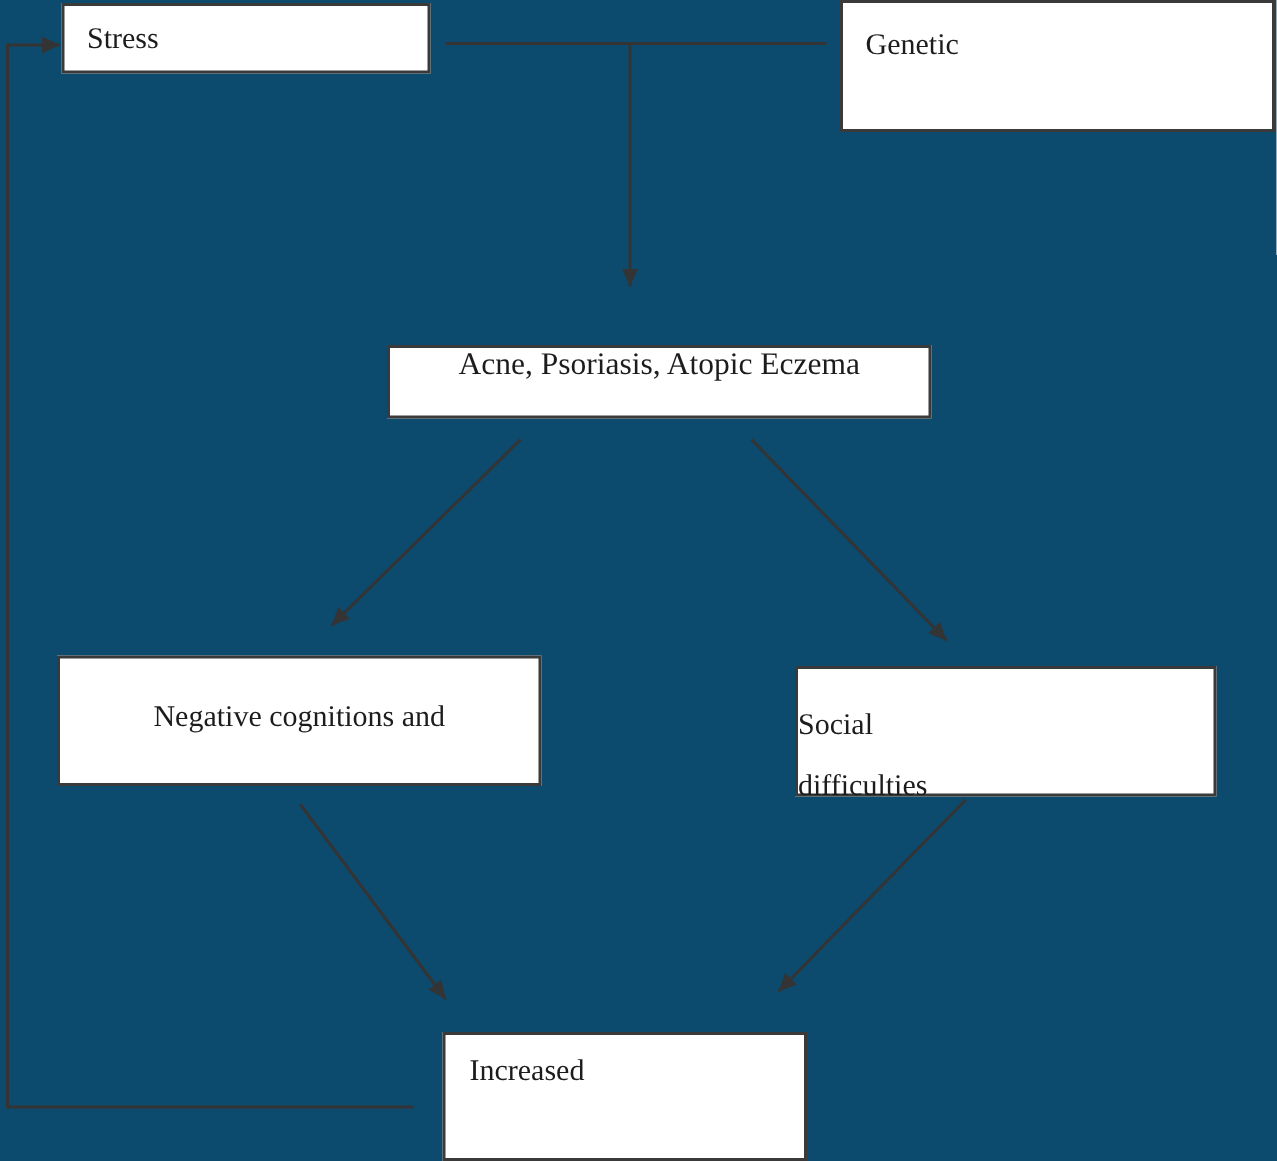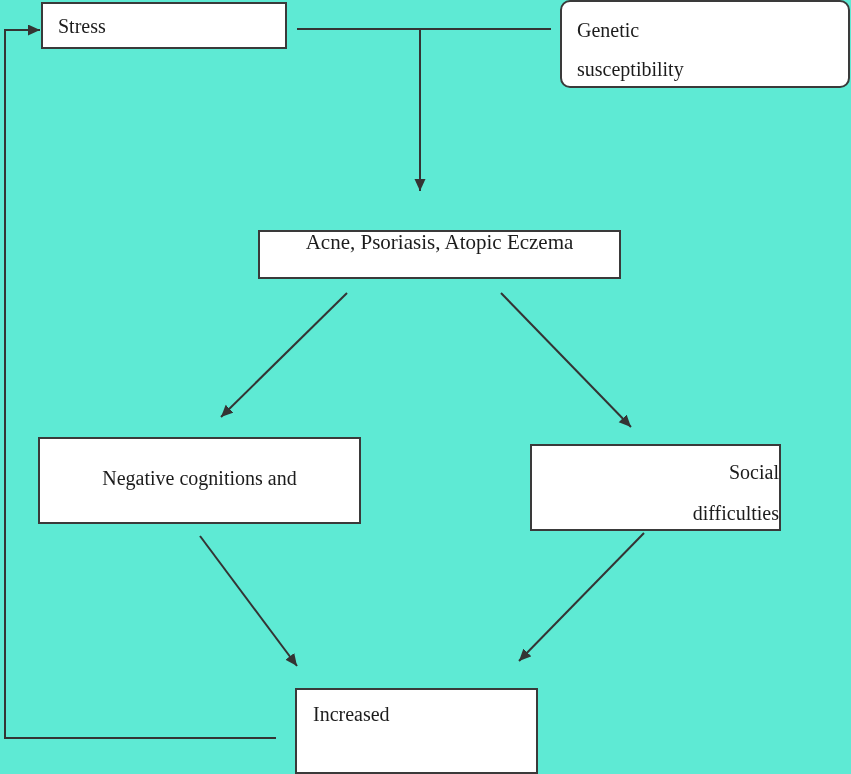--- a/index.html
+++ b/index.html
@@ -4,21 +4,21 @@
 <style>
   html, body {
     margin: 0;
     padding: 0;
     background: #ffffff;
   }
   .canvas {
     position: relative;
     width: 851px;
     height: 774px;
-    background: #5eead4;
+    background: #0c4a6e;
     overflow: hidden;
     font-family: "Liberation Serif", "DejaVu Serif", serif;
     color: #1c1c1c;
   }
   .connector-layer {
     position: absolute;
     left: 0;
     top: 0;
     width: 851px;
     height: 774px;
@@ -35,39 +35,38 @@
 
   
   #node-stress {
     left: 41px; top: 2px; width: 246px; height: 47px;
     display: flex; align-items: center; padding-left: 15px;
   }
   
   #node-genetic {
     left: 560px; top: 0px; width: 290px; height: 88px;
     padding: 9px 0 0 15px;
-    border-radius: 10px;
   }
   #node-genetic .line { line-height: 39px; }
   
   #node-conditions {
     left: 258px; top: 230px; width: 363px; height: 49px;
     display: flex; align-items: flex-start; justify-content: center;
     font-size: 21px;
   }
   
   #node-negcog {
     left: 38px; top: 437px; width: 323px; height: 87px;
     text-align: center; padding-top: 19px;
   }
   #node-negcog .line { line-height: 40px; }
   
   #node-social {
-    left: 530px; top: 444px; width: 251px; height: 87px;
-    text-align: right; padding-top: 6px;
+    left: 530px; top: 444px; width: 281px; height: 87px;
+    text-align: left; padding-top: 17px;
   }
   #node-social .line { line-height: 41px; }
   
   #node-arousal {
     left: 295px; top: 688px; width: 243px; height: 86px;
     padding: 4px 0 0 16px;
   }
   #node-arousal .line { line-height: 40px; }
 </style>
 </head>
@@ -96,21 +95,20 @@
 
     <line x1="644" y1="533" x2="519" y2="661" stroke="#343434" stroke-width="2" marker-end="url(#arw)"></line>
   </svg>
 
   <div class="node" id="node-stress">
     <span class="line">Stress</span>
   </div>
 
   <div class="node" id="node-genetic">
     <span class="line">Genetic</span>
-    <span class="line">susceptibility</span>
   </div>
 
   <div class="node" id="node-conditions">
     <span class="line">Acne, Psoriasis, Atopic Eczema</span>
   </div>
 
   <div class="node" id="node-negcog">
     <span class="line">Negative cognitions and</span>
   </div>
 

